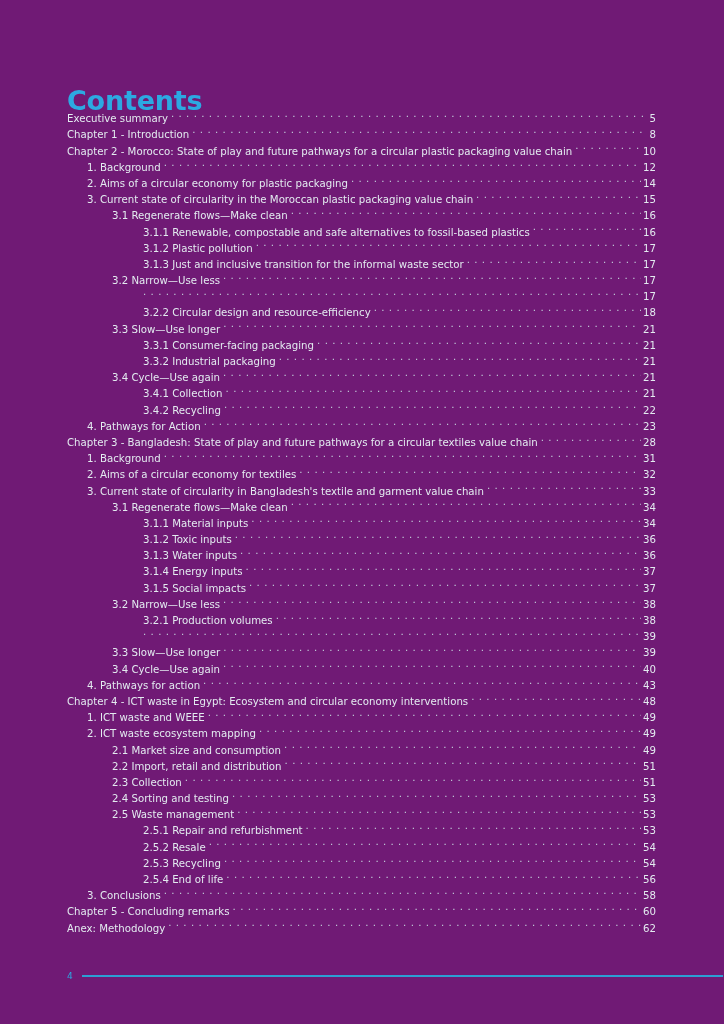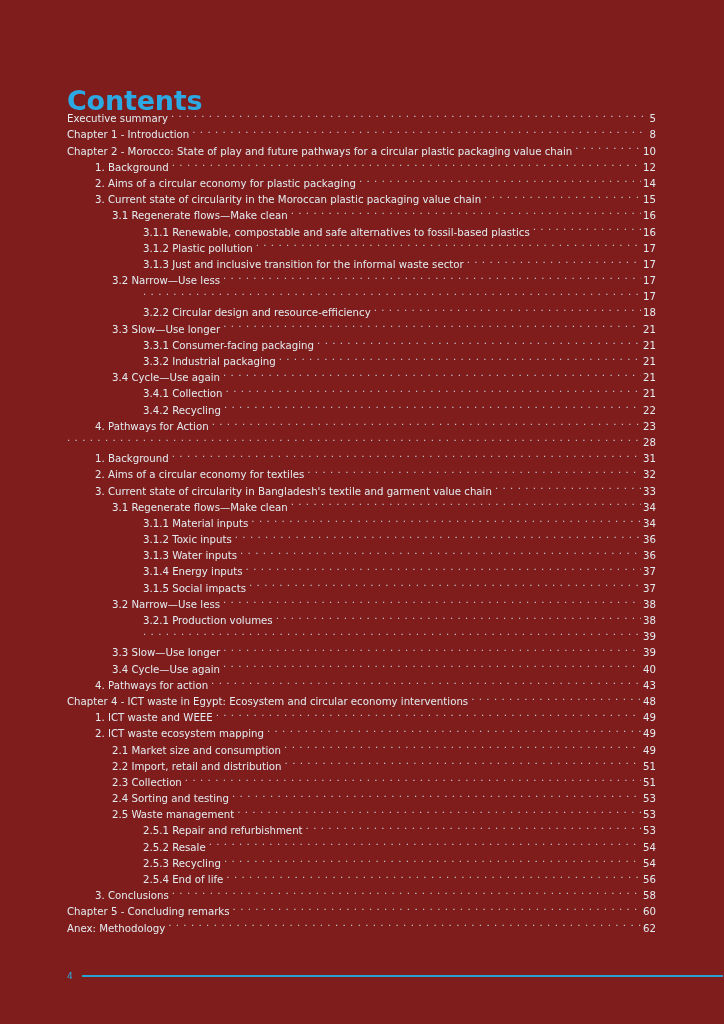--- a/index.html
+++ b/index.html
@@ -12,21 +12,21 @@
     width: 724px;
     height: 1024px;
     position: relative;
     font-family: "DejaVu Sans", "Liberation Sans", sans-serif;
     overflow: hidden;
   }
 
   .page {
     position: absolute;
     inset: 0;
-    background: #7f1d1d;
+    background: #701a75;
   }
 
   .page-title {
     position: absolute;
     left: 67px;
     top: 69px;
     font-size: 27px;
     font-weight: bold;
     color: #2CA9E2;
     letter-spacing: -0.2px;
@@ -75,21 +75,21 @@
 
   .toc-page {
     flex: 0 0 auto;
     text-align: right;
     min-width: 13px;
     padding-left: 2px;
     color: #e3ebf0;
   }
 
   .lvl-0 { margin-left: 0px; }
-  .lvl-1 { margin-left: 28px; }
+  .lvl-1 { margin-left: 20px; }
   .lvl-2 { margin-left: 45px; }
   .lvl-3 { margin-left: 76px; }
 
   .footer {
     position: absolute;
     left: 67px;
     bottom: 43px;
     right: 1px;
     display: flex;
     align-items: center;
@@ -208,20 +208,21 @@
         <span class="toc-label">3.4.2 Recycling</span>
         <span class="toc-leader"></span>
         <span class="toc-page">22</span>
       </div>
       <div class="toc-row lvl-1">
         <span class="toc-label">4. Pathways for Action</span>
         <span class="toc-leader"></span>
         <span class="toc-page">23</span>
       </div>
       <div class="toc-row lvl-0">
+        <span class="toc-label">Chapter 3 - Bangladesh: State of play and future pathways for a circular textiles value chain</span>
         <span class="toc-leader"></span>
         <span class="toc-page">28</span>
       </div>
       <div class="toc-row lvl-1">
         <span class="toc-label">1. Background</span>
         <span class="toc-leader"></span>
         <span class="toc-page">31</span>
       </div>
       <div class="toc-row lvl-1">
         <span class="toc-label">2. Aims of a circular economy for textiles</span>

